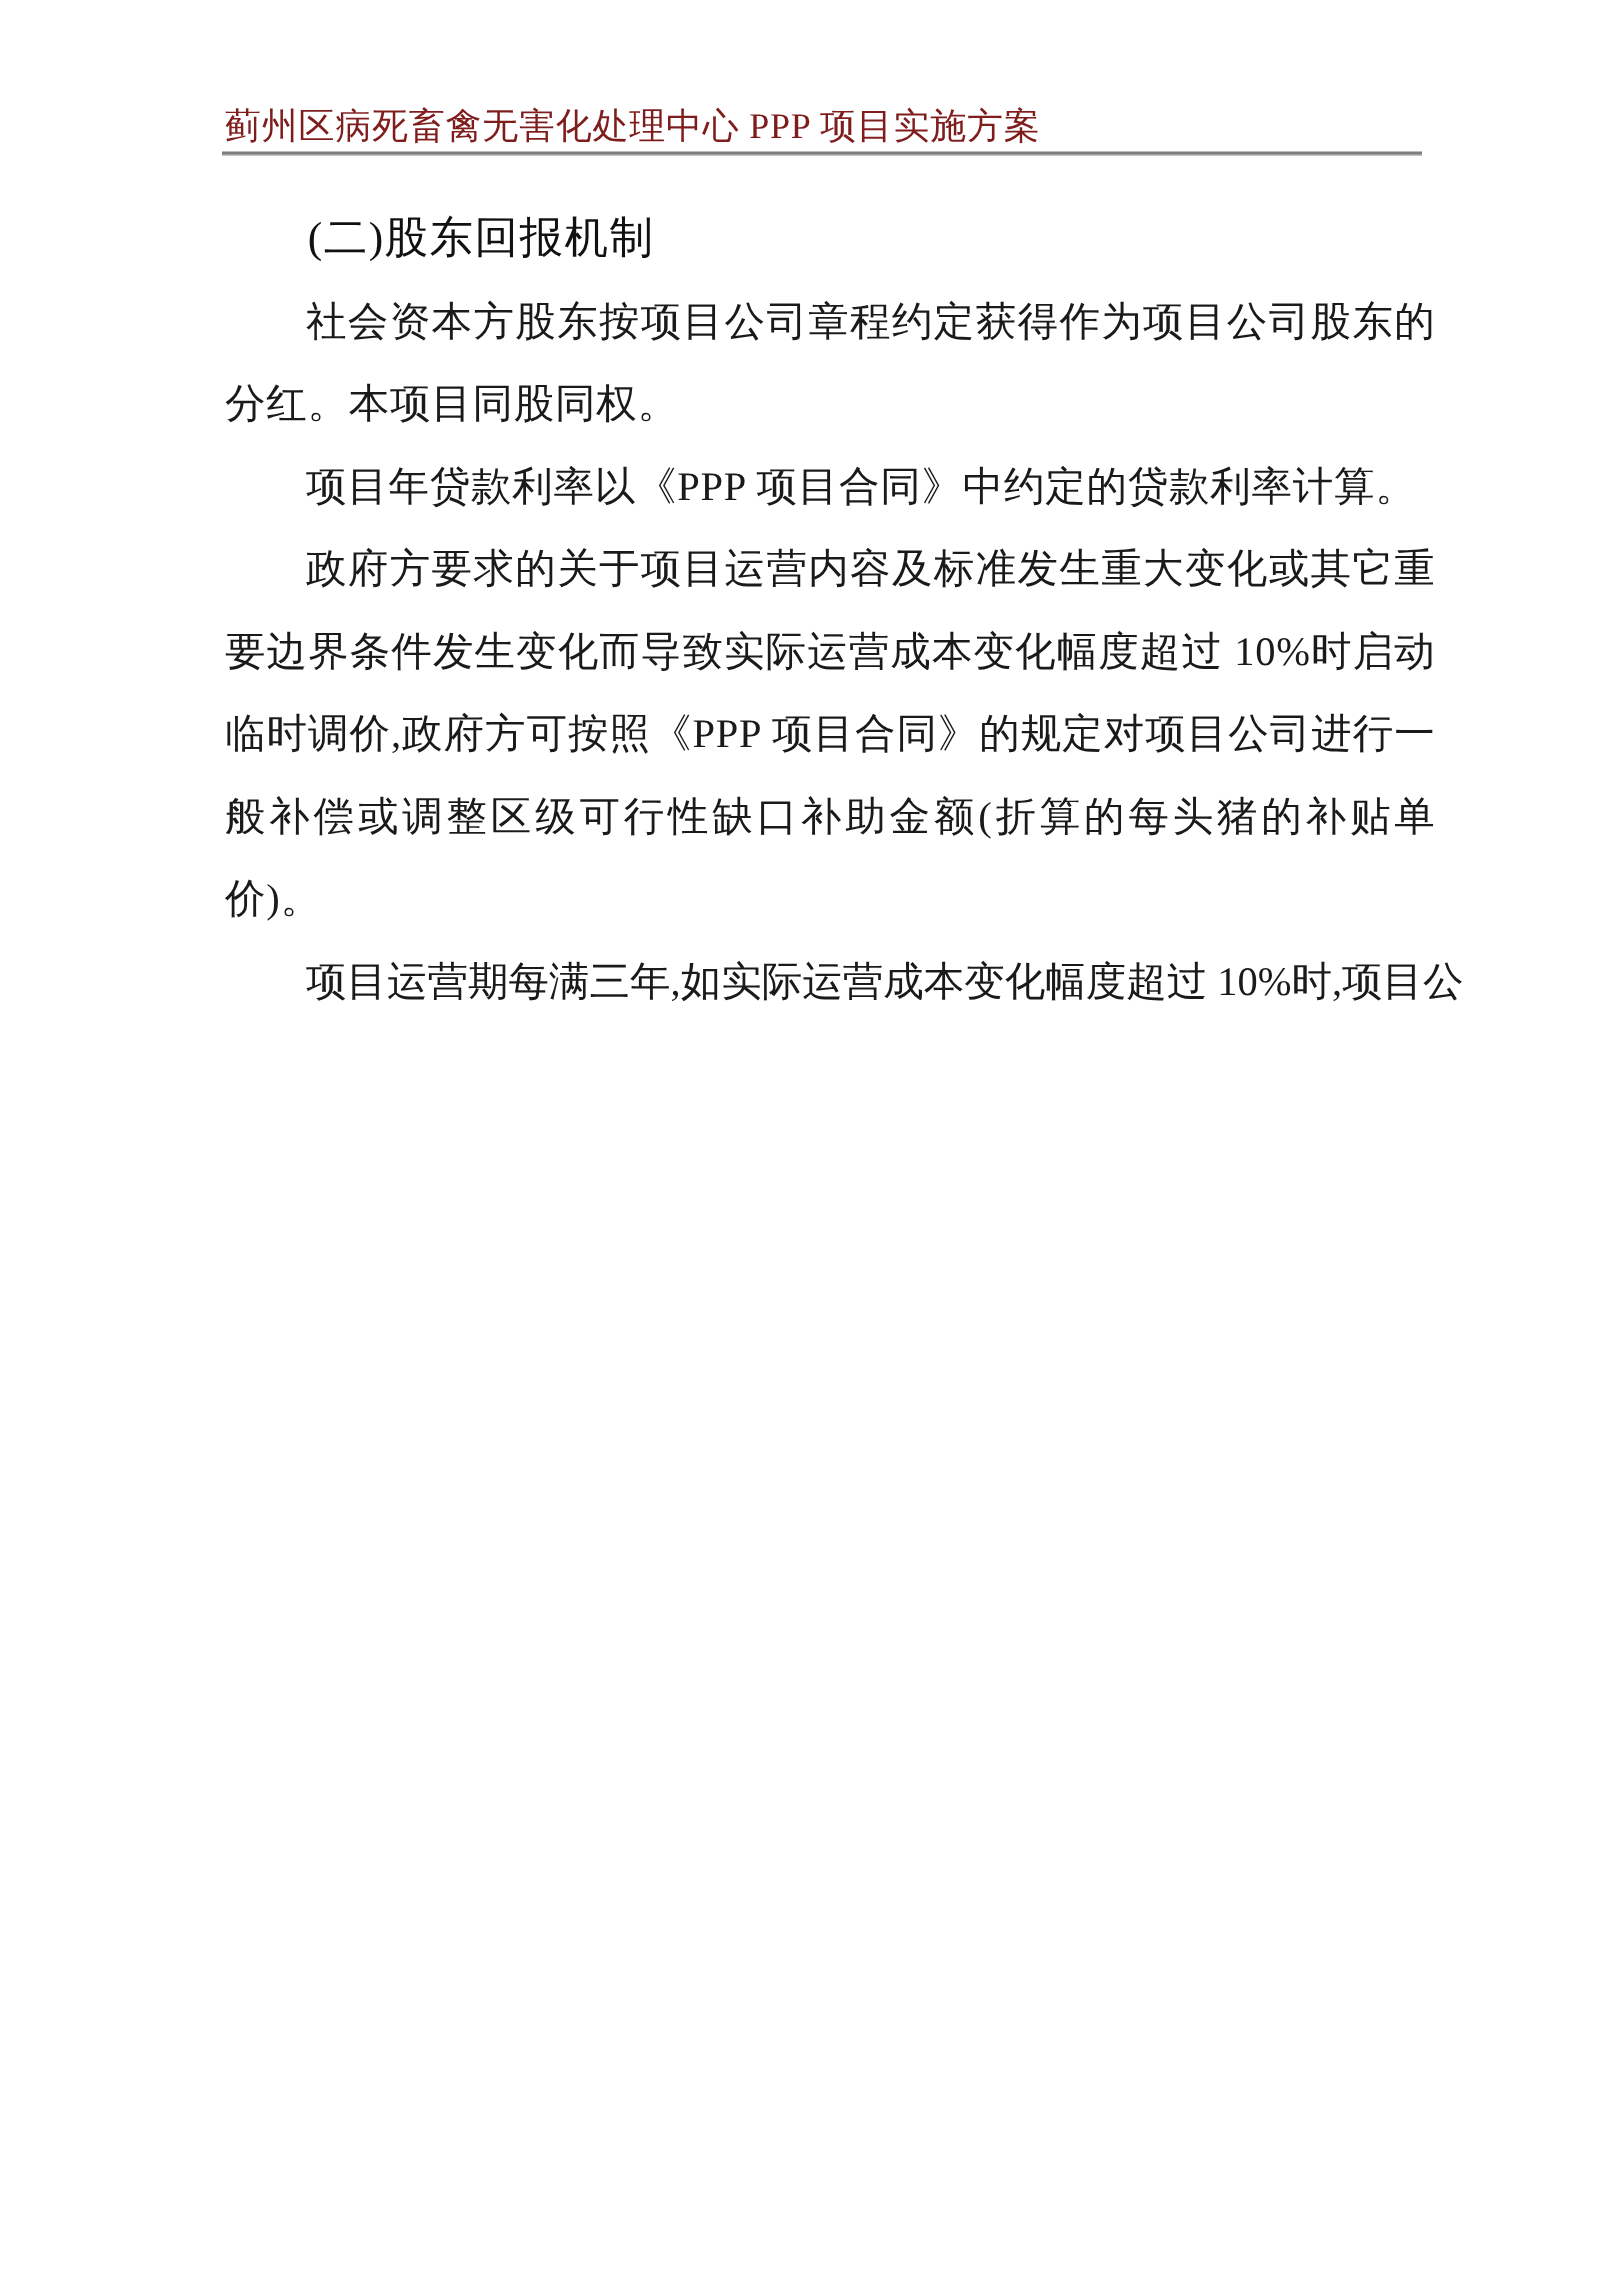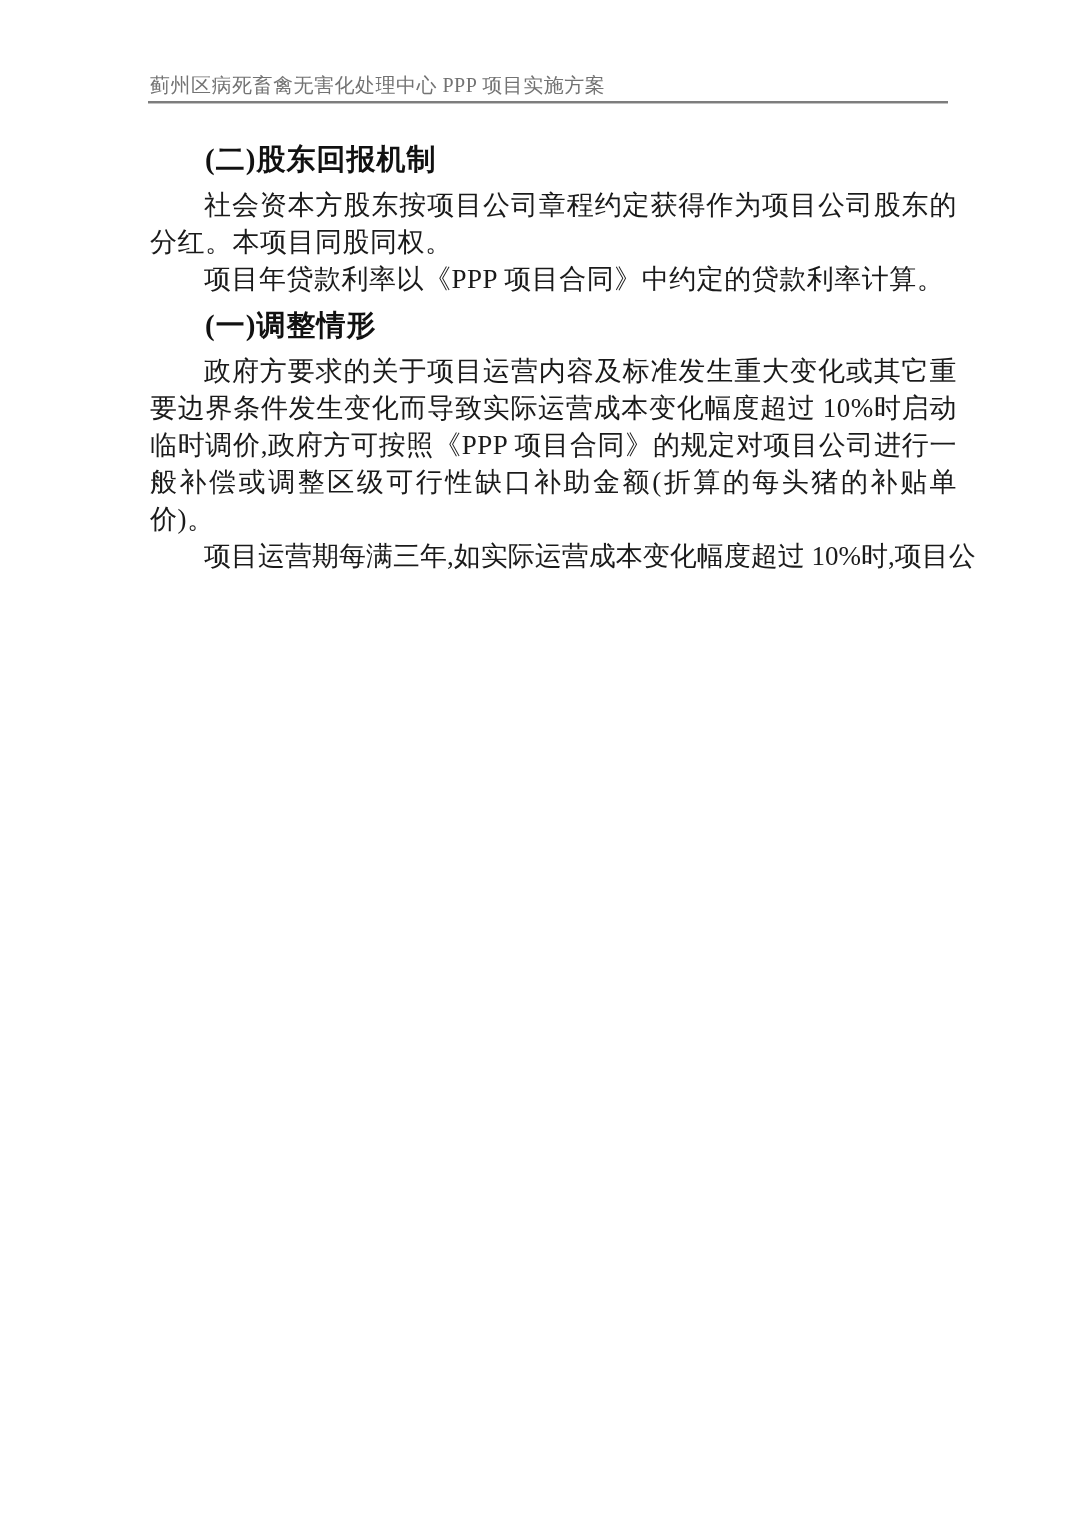--- a/index.html
+++ b/index.html
@@ -21,23 +21,23 @@
     background: #ffffff;
   }
   
   .hdr {
     position: absolute;
     left: 150px;
     top: 72px;
     width: 800px;
   }
   .hdr-title {
-    font-size: 20px;
+    font-size: 24px;
     line-height: 26px;
-    color: #737373;
+    color: #7f1d1d;
     letter-spacing: 0.5px;
     white-space: nowrap;
   }
   .hdr-rule {
     position: absolute;
     left: -2px;
     top: 29px;
     width: 800px;
     height: 2px;
     background: #7d7d7d;
@@ -46,33 +46,33 @@
   
   .body-col {
     position: absolute;
     left: 150px;
     top: 132px;
     width: 807px;
   }
   .para {
     margin: 0;
     font-size: 27px;
-    line-height: 37px;
+    line-height: 55px;
     text-align: justify;
     text-indent: 2em;
     letter-spacing: 0.5px;
   }
   .para.cont {
     white-space: nowrap;
     letter-spacing: 0;
   }
   .h-main, .h-sub {
     margin: 0;
     font-size: 29px;
-    font-weight: bold;
+    font-weight: normal;
     line-height: 55px;
     text-indent: 1.9em;
     color: #111111;
     letter-spacing: 1px;
   }
   .sp-lg { margin-top: 28px; }
   .sp-sm { margin-top: 17px; }
   
   .ftr {
     position: absolute;
@@ -102,21 +102,20 @@
     <h3 class="h-sub">(二)股东回报机制</h3>
 
     <p class="para">社会资本方股东按项目公司章程约定获得作为项目公司股东的分红。本项目同股同权。</p>
 
 
 
 
     <p class="para">项目年贷款利率以《PPP 项目合同》中约定的贷款利率计算。</p>
 
 
-    <h3 class="h-sub">(一)调整情形</h3>
 
     <p class="para">政府方要求的关于项目运营内容及标准发生重大变化或其它重要边界条件发生变化而导致实际运营成本变化幅度超过 10%时启动临时调价,政府方可按照《PPP 项目合同》的规定对项目公司进行一般补偿或调整区级可行性缺口补助金额(折算的每头猪的补贴单价)。</p>
 
     <p class="para cont">项目运营期每满三年,如实际运营成本变化幅度超过 10%时,项目公</p>
 
   </main>
 
 
 </div>
 

